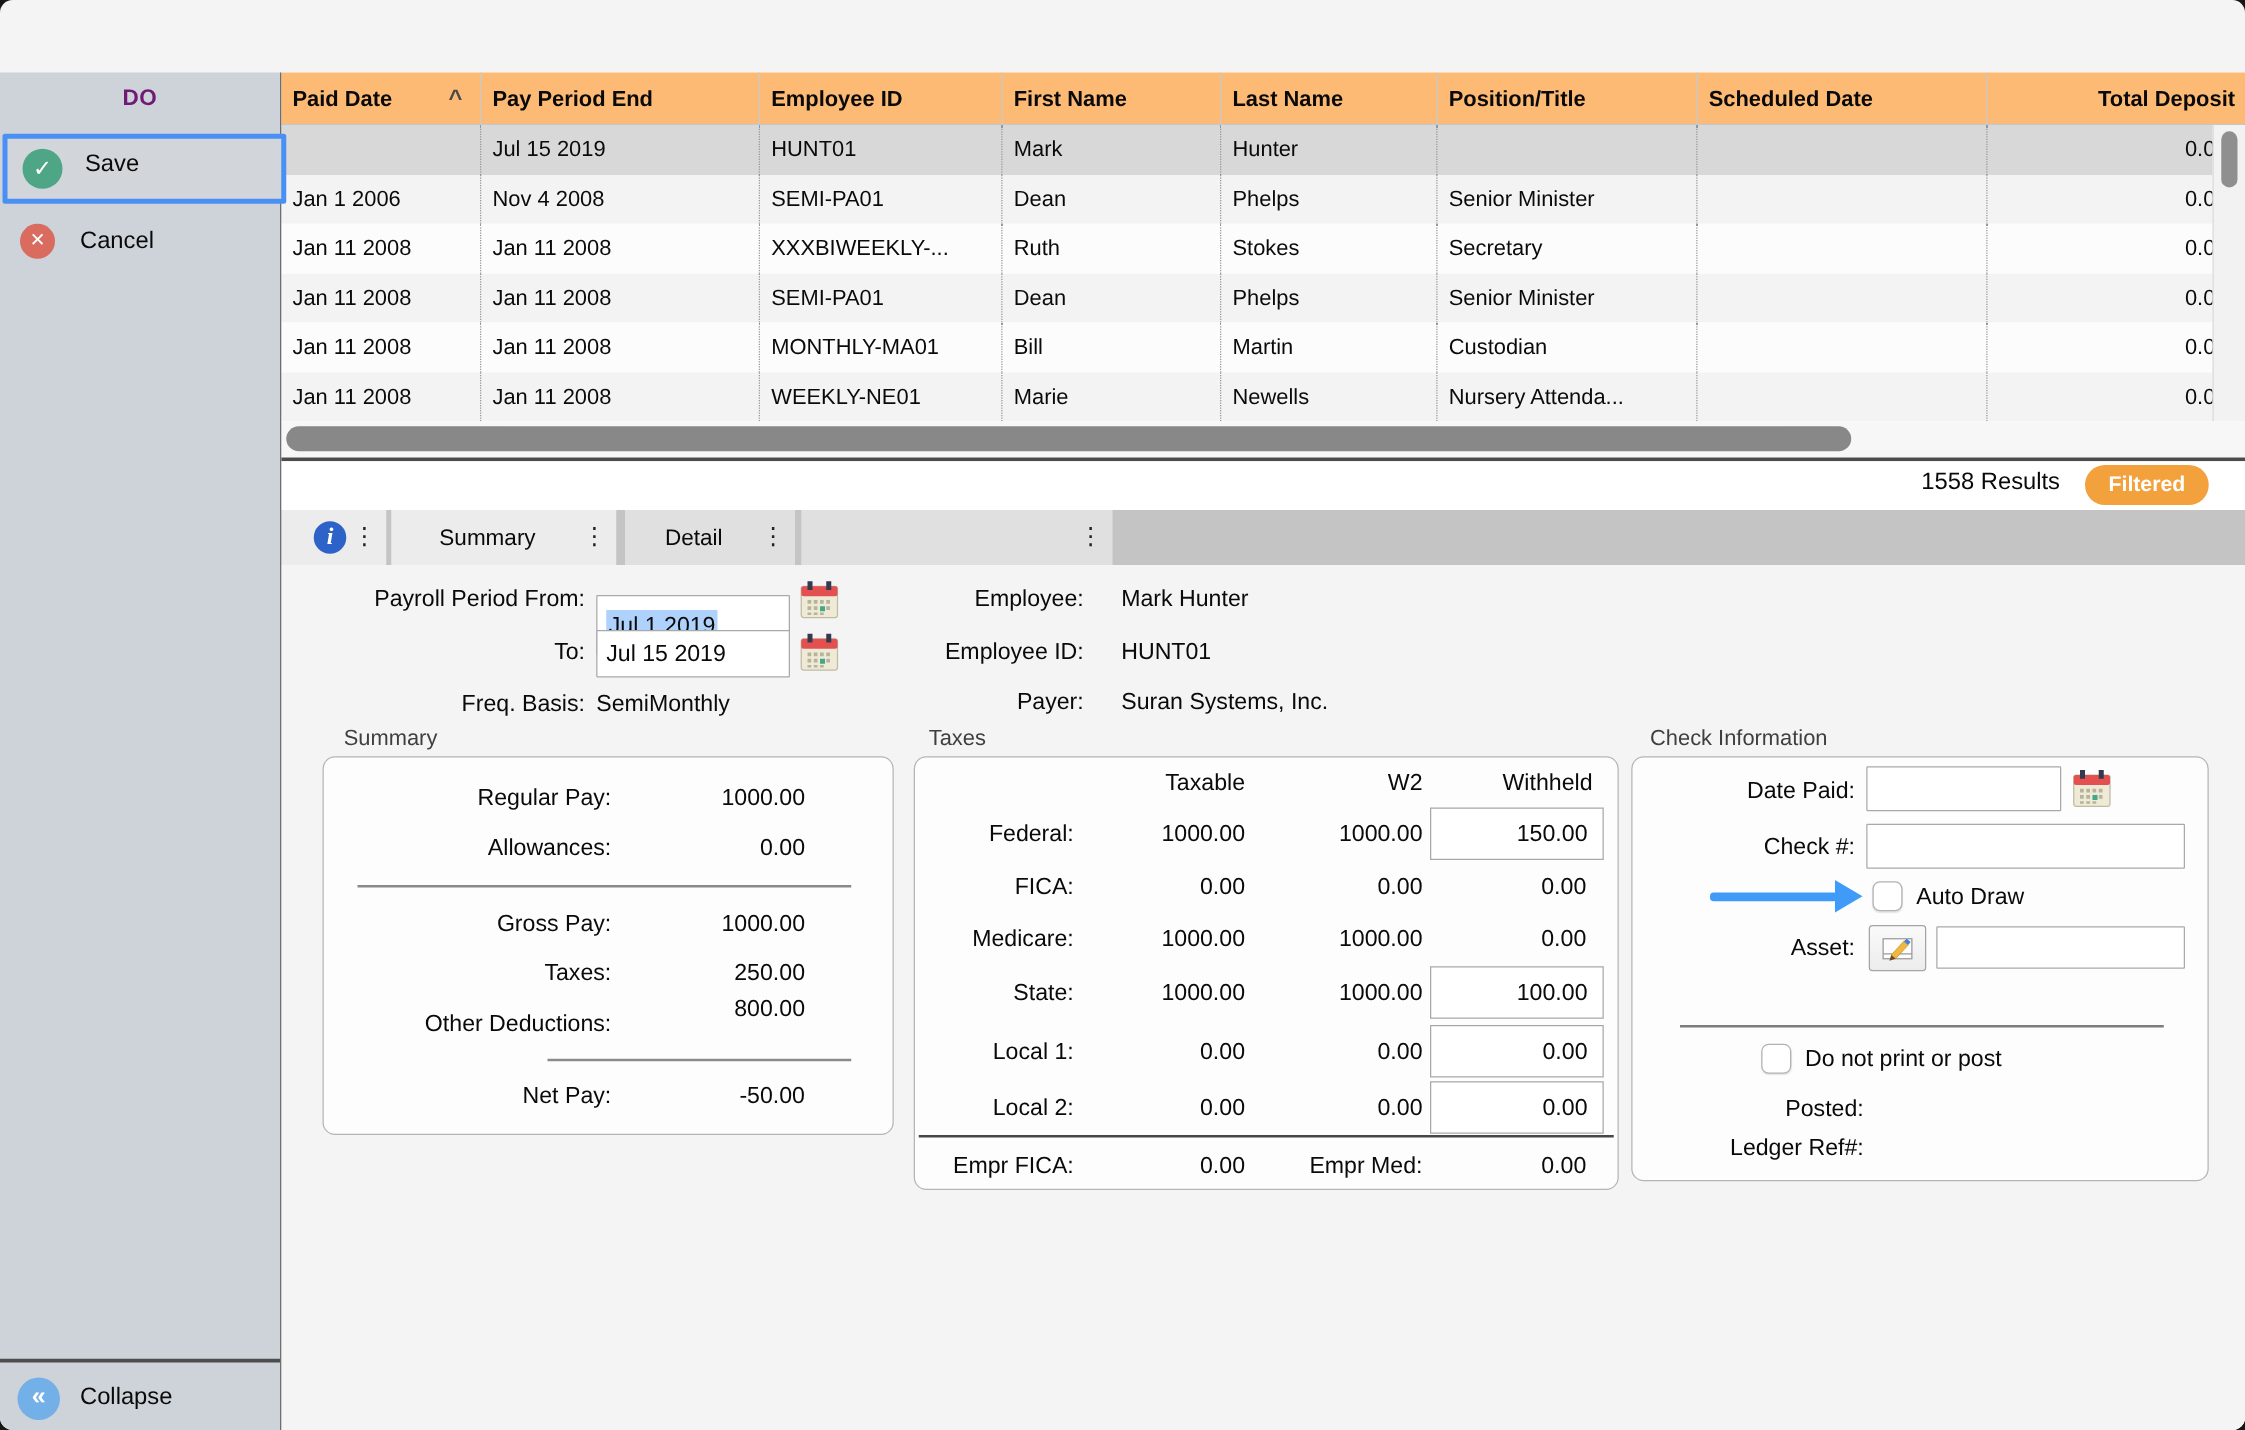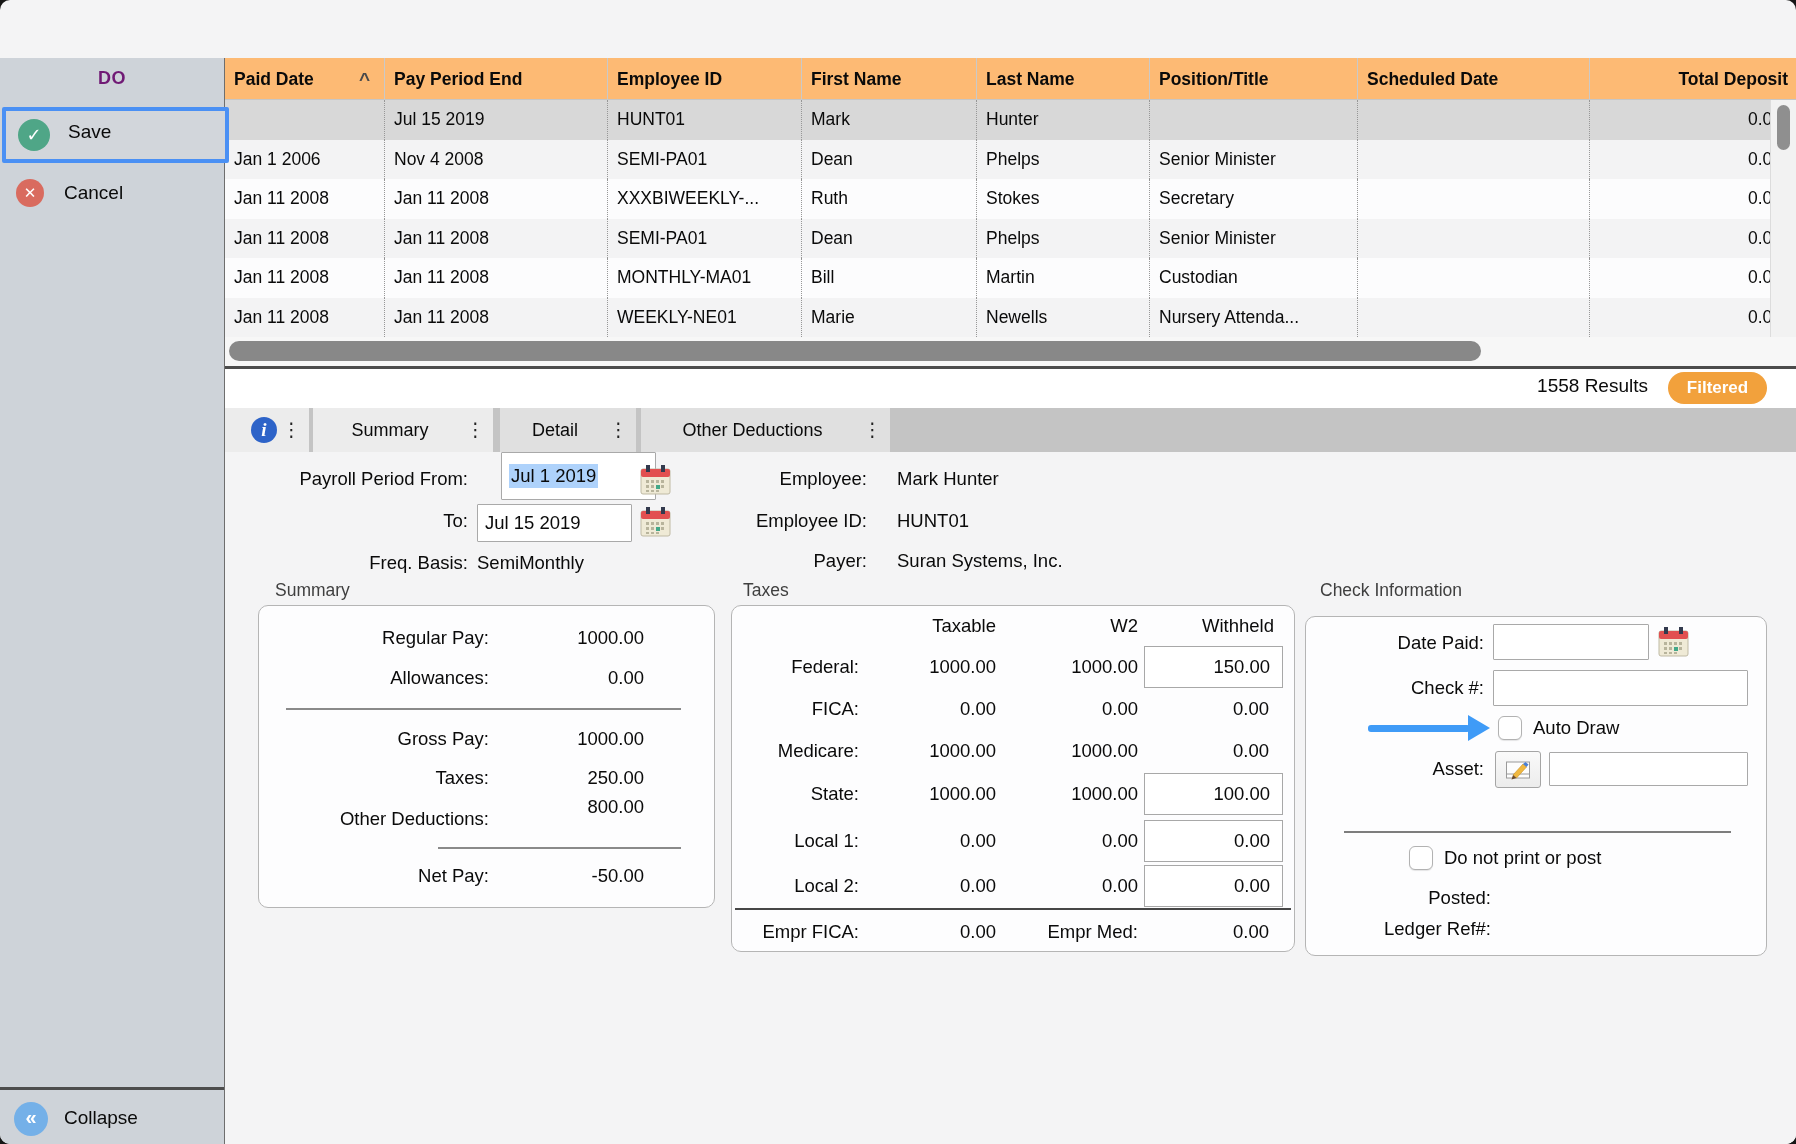--- a/index.html
+++ b/index.html
@@ -226,29 +226,28 @@
       </div>
       <div class="tabseg lit gap4" style="width:180px;">
         <div class="tab-label">Summary</div>
         <div class="tab-dots">⋮</div>
       </div>
       <div class="tabseg dim gap7" style="width:136px;">
         <div class="tab-label">Detail</div>
         <div class="tab-dots">⋮</div>
       </div>
       <div class="tabseg dim gap5" style="width:249px;">
-        <div class="tab-label">Other Deductions</div>
         <div class="tab-dots">⋮</div>
       </div>
     </div>
 
     <div class="content">
 
       <div class="lbl ra" style="right:1328px; top:12px;">Payroll Period From:</div>
-      <div class="textfield" style="left:252px; top:0; width:155px; height:48px;margin-left:24px;">
+      <div class="textfield" style="left:252px; top:24px; width:155px; height:48px;">
         <span class="sel-text">Jul 1 2019</span>
       </div>
       <div class="cal-btn" style="left:415px; top:12px;">
         <svg width="31" height="32" viewBox="0 0 31 32">
           <rect x="1" y="5" width="29" height="25" rx="2" fill="#efead6" stroke="#bfbaa4"></rect>
           <rect x="1" y="5" width="29" height="8" rx="2" fill="#e25050"></rect>
           <rect x="6" y="1" width="4" height="7" fill="#333a4e"></rect>
           <rect x="21" y="1" width="4" height="7" fill="#333a4e"></rect>
           <g fill="#b8b49c">
             <rect x="6" y="16" width="3" height="3"></rect>
@@ -366,21 +365,21 @@
           <div class="pv ra">0.00</div>
         </div>
 
         <div class="divline" style="left:3px; top:302px; width:556px; background:#474747;"></div>
         <div class="pv ra" style="right:435px; top:312px;">Empr FICA:</div>
         <div class="pv ra" style="right:298px; top:312px;">0.00</div>
         <div class="pv ra" style="right:156px; top:312px;">Empr Med:</div>
         <div class="pv ra" style="right:25px; top:312px;">0.00</div>
       </div>
 
-      <div class="panel" style="left:1080px; top:164px; width:462px; height:340px;">
+      <div class="panel" style="left:1080px; top:153px; width:462px; height:340px;">
         <div class="pv ra" style="right:282px; top:12px;">Date Paid:</div>
         <div class="textfield" style="left:187px; top:7px; width:156px; height:36px;">
           <span></span>
         </div>
         <div class="cal-btn" style="left:352px; top:9px;">
           <svg width="31" height="32" viewBox="0 0 31 32">
             <rect x="1" y="5" width="29" height="25" rx="2" fill="#efead6" stroke="#bfbaa4"></rect>
             <rect x="1" y="5" width="29" height="8" rx="2" fill="#e25050"></rect>
             <rect x="6" y="1" width="4" height="7" fill="#333a4e"></rect>
             <rect x="21" y="1" width="4" height="7" fill="#333a4e"></rect>

